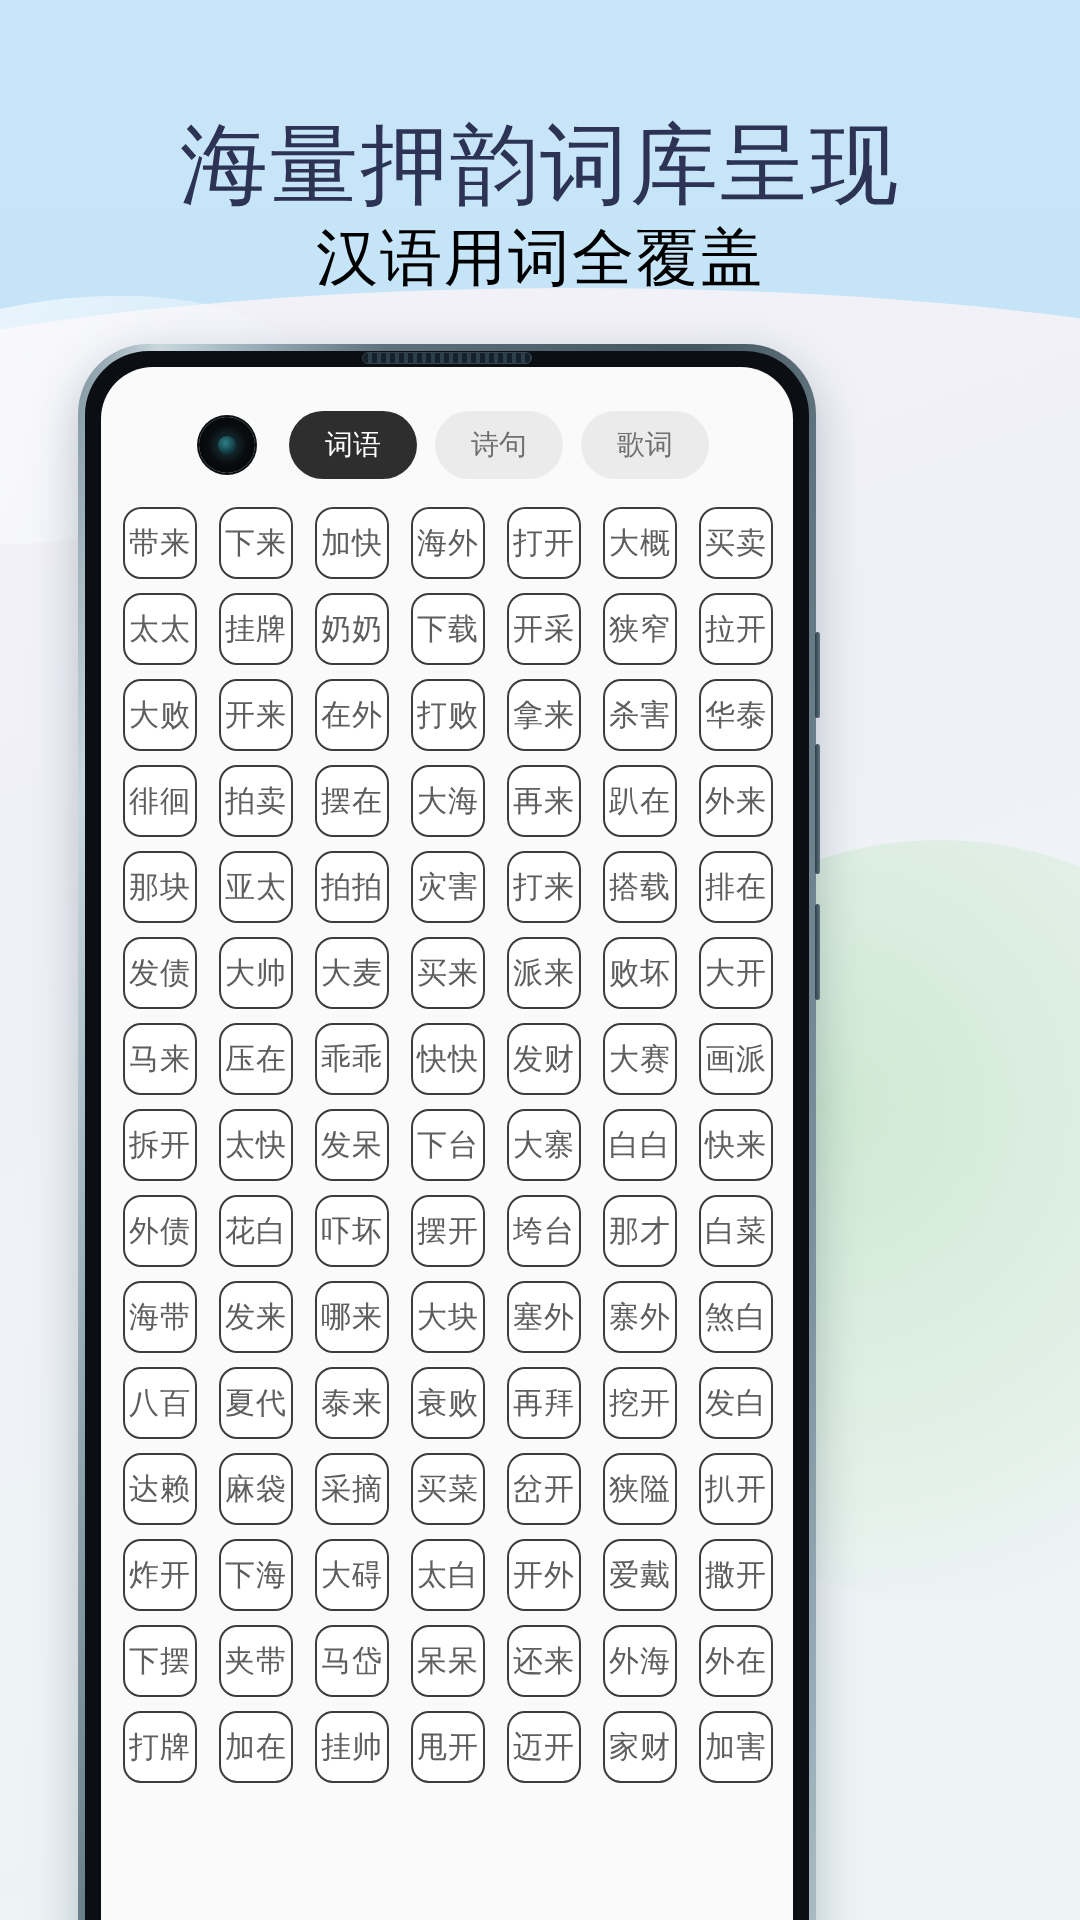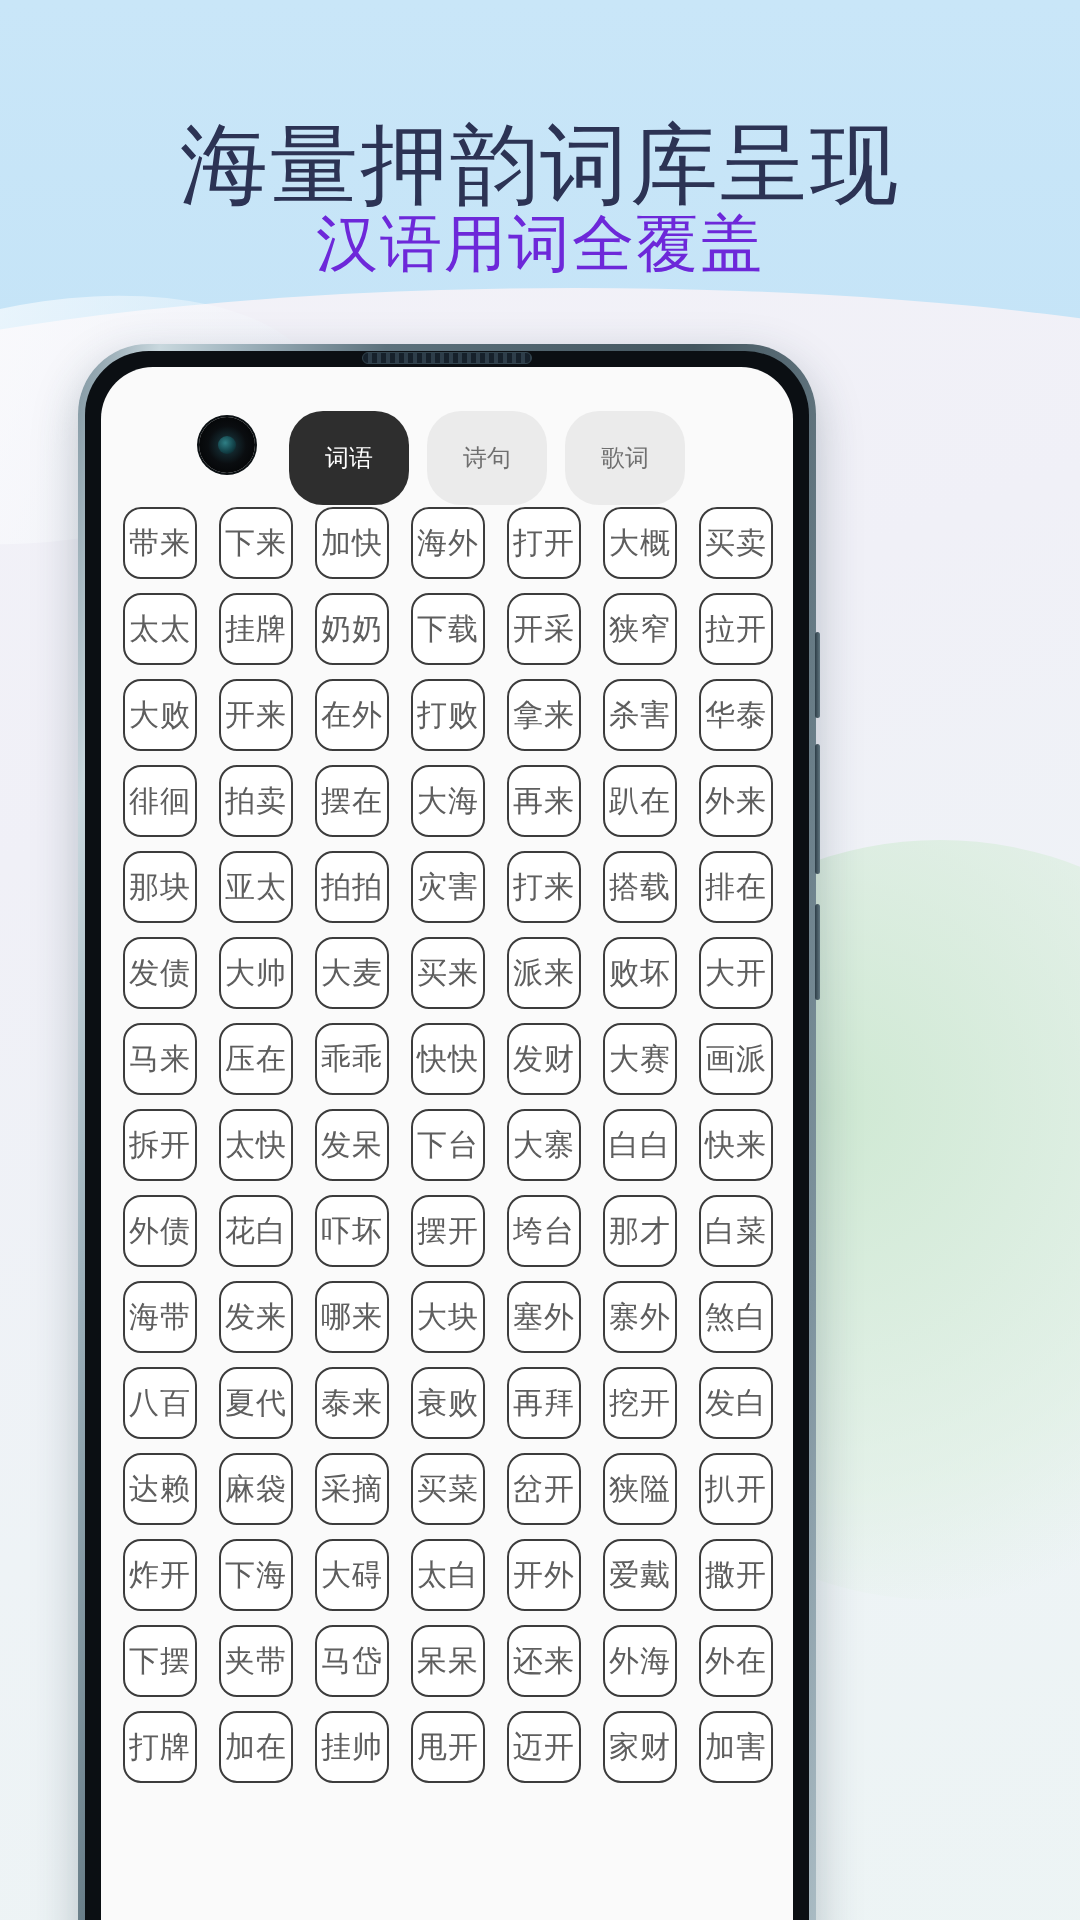--- a/index.html
+++ b/index.html
@@ -61,23 +61,24 @@
     z-index: 5;
   }
   #headline-main {
     font-size: 88px;
     line-height: 1.06;
     color: #2c3354;
     letter-spacing: 2px;
     font-weight: 500;
   }
   #headline-sub {
+    margin-top: 14px;
     font-size: 62px;
     line-height: 1.08;
-    color: #6d28d9;
+    color: #000000;
     letter-spacing: 2px;
     font-weight: 500;
   }
 
   
   #phone {
     position: absolute;
     left: 78px;
     top: 344px;
     width: 738px;
@@ -164,26 +165,26 @@
   #tabbar {
     position: absolute;
     left: 188px;
     top: 44px;
     display: flex;
     gap: 18px;
     z-index: 20;
   }
   .tab {
     height: 68px;
-    padding: 13px 36px;
+    padding: 0 36px;
     border-radius: 34px;
     display: flex;
     align-items: center;
     justify-content: center;
-    font-size: 24px;
+    font-size: 28px;
     color: #6f6f6f;
     background: #ebebeb;
     white-space: nowrap;
   }
   .tab.active {
     background: #2e2e2e;
     color: #ffffff;
   }
 
   #chip-grid {

